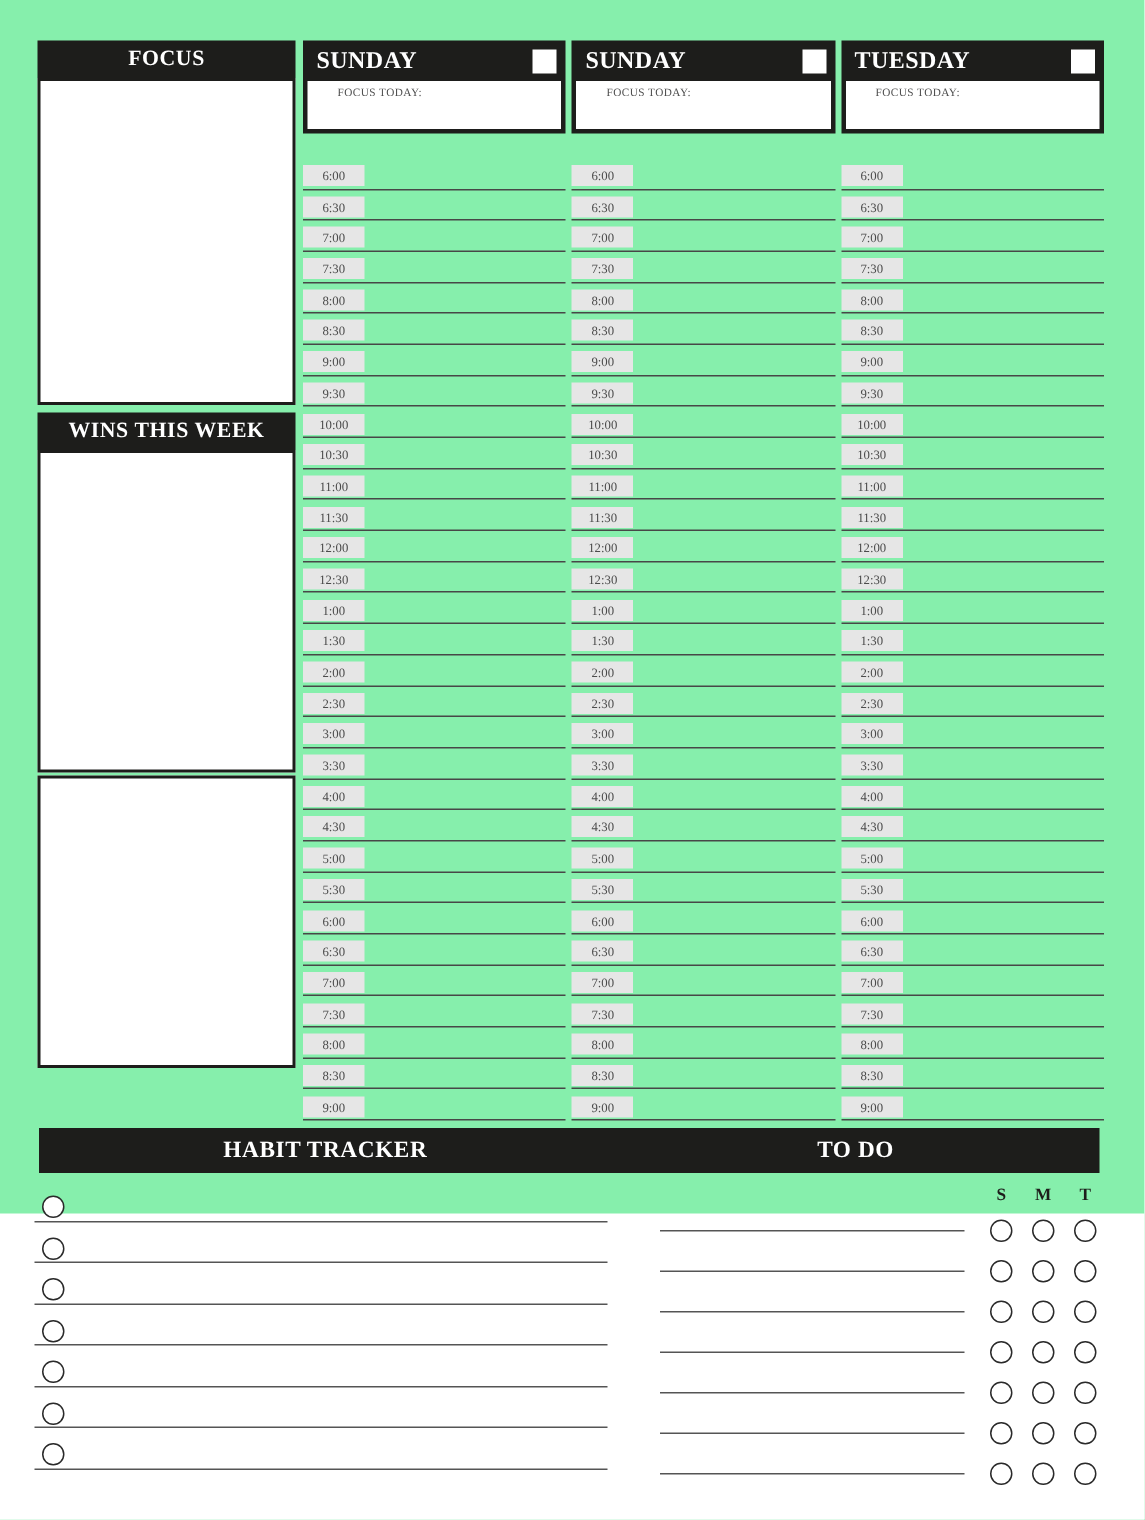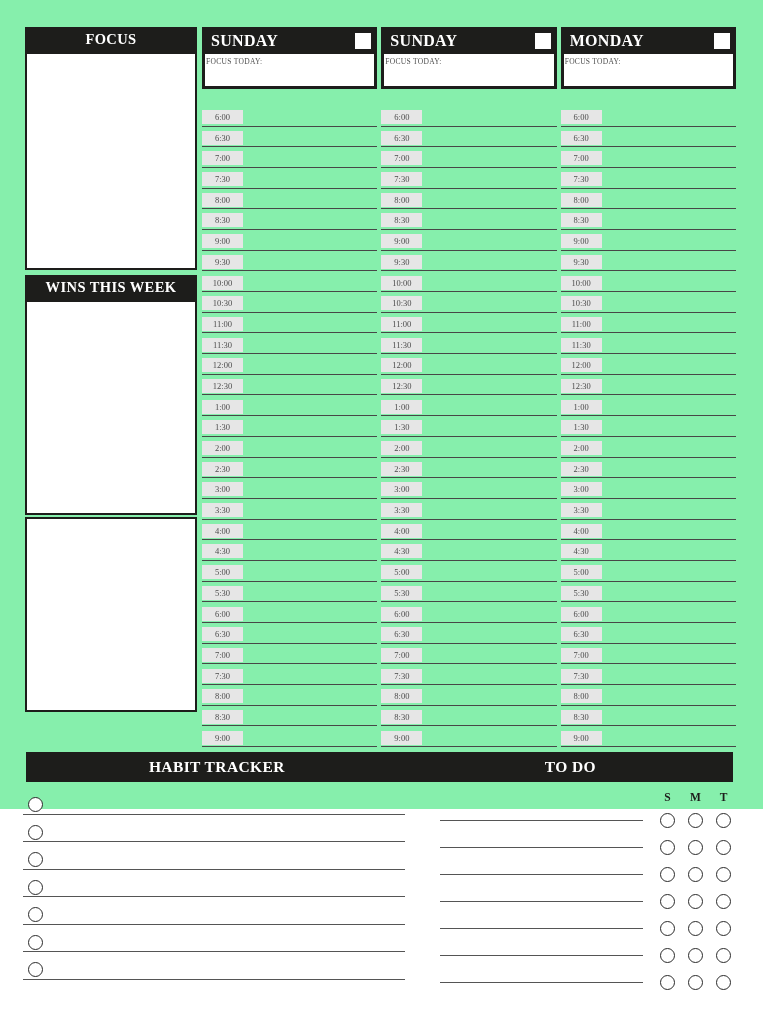--- a/index.html
+++ b/index.html
@@ -23,21 +23,21 @@
   .sb-box.focus { height: 218px; margin-bottom: 5px; }
   .sb-box.wins { height: 215px; margin-bottom: 2px; }
   .sb-box.gratitude { height: 195px; }
 
   .day-cols { flex: 1; display: flex; gap: 4px; justify-content: space-between; }
   .day-col { flex: 1; min-width: 0; }
   .day-head { background: var(--ink); padding: 0 3px 3px 3px; height: 62px; }
   .day-title-row { height: 27px; display: flex; align-items: center; justify-content: space-between; padding: 0 3px 0 6px; }
   .day-title { color: #fff; font-weight: bold; font-size: 16px; letter-spacing: 0.3px; }
   .day-checkbox { width: 16px; height: 16px; background: #fff; flex: none; }
-  .focus-box { background: #fff; height: 32px; padding: 3px 1px; font-size: 7.5px; color: #4f4f4f; letter-spacing: 0.3px; }
+  .focus-box { background: #fff; height: 32px; padding: 3px 20px; font-size: 7.5px; color: #4f4f4f; letter-spacing: 0.3px; }
   .slots { margin-top: 19px; }
   .slot { height: 20.7px; position: relative; }
   .pill {
     position: absolute; left: 0; top: 2px; width: 41px; height: 14px;
     background: var(--pill-bg); color: var(--pill-text);
     font-size: 8.5px; display: flex; align-items: center; justify-content: center;
   }
   .slot-rule { position: absolute; left: 0; right: 0; top: 17.5px; border-top: 1.9px solid var(--rule); }
 
   
@@ -479,21 +479,21 @@
     <span class="pill">
       <span>9:00</span>
     </span>
     <span class="slot-rule"></span>
   </div>
           </div>
   </div>
         <div class="day-col">
     <div class="day-head">
       <div class="day-title-row">
-        <span class="day-title">MONDAY</span>
+        <span class="day-title">TUESDAY</span>
         <span class="day-checkbox"></span>
       </div>
       <div class="focus-box">
         <span>FOCUS TODAY:</span>
       </div>
     </div>
     <div class="slots">
             <div class="slot">
     <span class="pill">
       <span>6:00</span>

